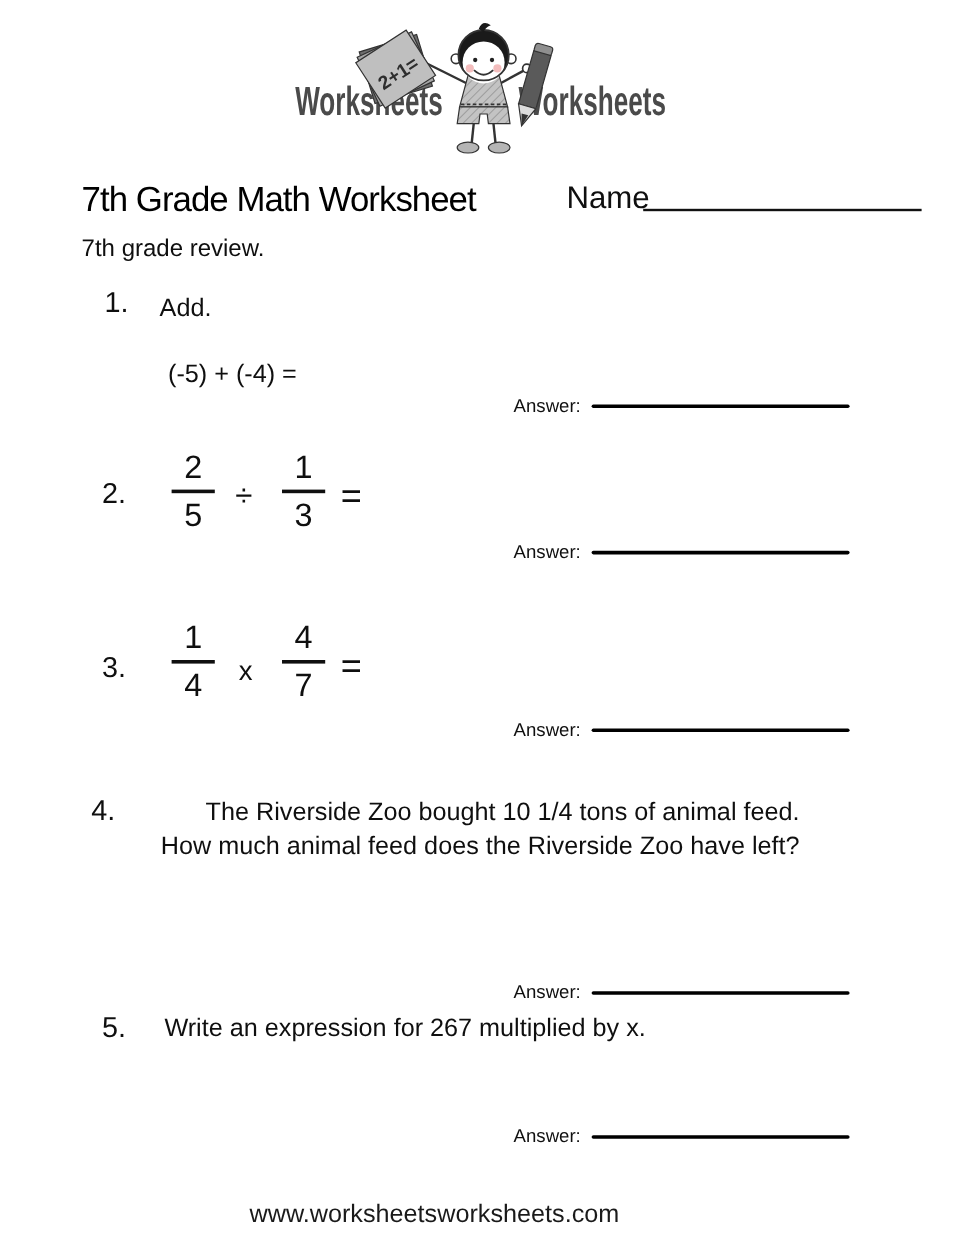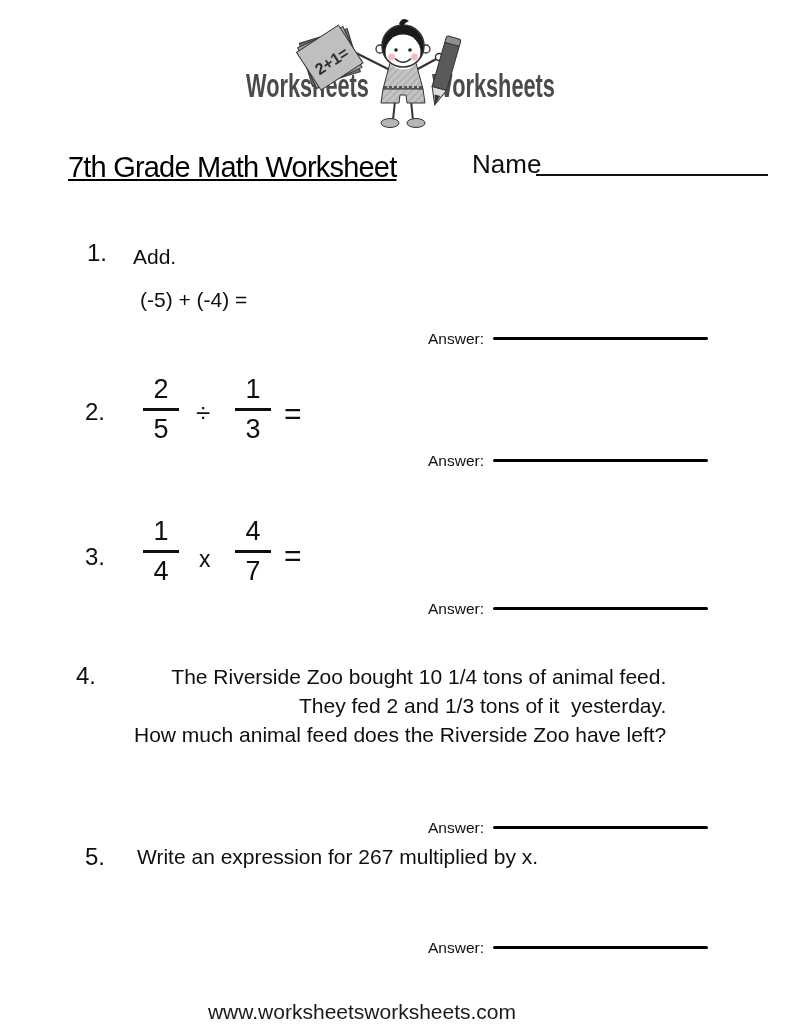--- a/index.html
+++ b/index.html
@@ -85,27 +85,28 @@
       <circle cx="115" cy="44" r="21" fill="none" stroke="#333" stroke-width="1.5"></circle>
       <path d="M111,22 Q114,14 121,19 Q116,21 115,25 Z" fill="#1a1a1a"></path>
       <circle cx="108" cy="48" r="1.8" fill="#222"></circle>
       <circle cx="122" cy="48" r="1.8" fill="#222"></circle>
       <circle cx="103.5" cy="55" r="3.4" fill="#f3bdbd"></circle>
       <circle cx="126.5" cy="55" r="3.4" fill="#f3bdbd"></circle>
       <path d="M107,56.5 Q115,64 123,56.5" fill="none" stroke="#333" stroke-width="1.5"></path>
     </g>
   </svg>
 
-  <div class="abs title" style="left:68px; top:151px;text-decoration:underline;">7th Grade Math Worksheet</div>
+  <div class="abs title" style="left:68px; top:151px;">7th Grade Math Worksheet</div>
   <div class="abs name-label" style="left:472px; top:150px;">Name</div>
   <div class="abs name-line" style="left:536px; top:174px; width:232px;"></div>
+  <div class="abs subtitle" style="left:68px; top:196px;">7th grade review.</div>
 
   <div class="abs pnum" style="left:87px; top:239px;">1.</div>
   <div class="abs ptext" style="left:133px; top:245px;text-align:right;">Add.</div>
-  <div class="abs ptext" style="left:140px; top:288px;">(-5) + (-4) =</div>
+  <div class="abs ptext" style="left:140px; top:300px;">(-5) + (-4) =</div>
   <div class="abs answer" style="left:428px; top:330px;">
     <span class="albl">Answer:</span>
     <span class="aline"></span>
   </div>
 
   <div class="abs pnum" style="left:85px; top:398px;">2.</div>
   <div class="abs frac" style="left:142px; top:376px;">
     <span class="fnum">2</span>
     <span class="fbar"></span>
     <span class="fden">5</span>
@@ -136,21 +137,20 @@
   </div>
   <div class="abs eq" style="left:284px; top:539px;">=</div>
   <div class="abs answer" style="left:428px; top:600px;">
     <span class="albl">Answer:</span>
     <span class="aline"></span>
   </div>
 
   <div class="abs pnum" style="left:76px; top:662px;">4.</div>
   <div class="abs ptext" style="left:134px; top:662px;text-align:right;">
     <span class="p4line">The Riverside Zoo bought 10 1/4 tons of animal feed.</span>
-    <span class="p4line pre">They fed 2 and 1/3 tons of it  yesterday.</span>
     <span class="p4line">How much animal feed does the Riverside Zoo have left?</span>
   </div>
   <div class="abs answer" style="left:428px; top:819px;">
     <span class="albl">Answer:</span>
     <span class="aline"></span>
   </div>
 
   <div class="abs pnum" style="left:85px; top:843px;">5.</div>
   <div class="abs ptext" style="left:137px; top:845px;">Write an expression for 267 multiplied by x.</div>
   <div class="abs answer" style="left:428px; top:939px;">

